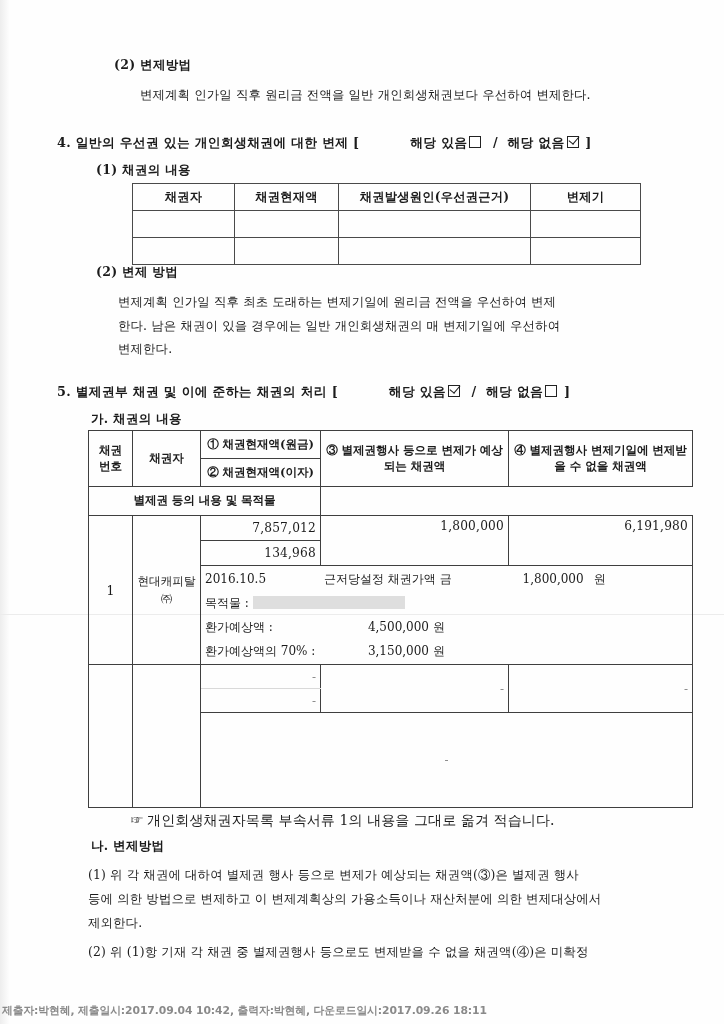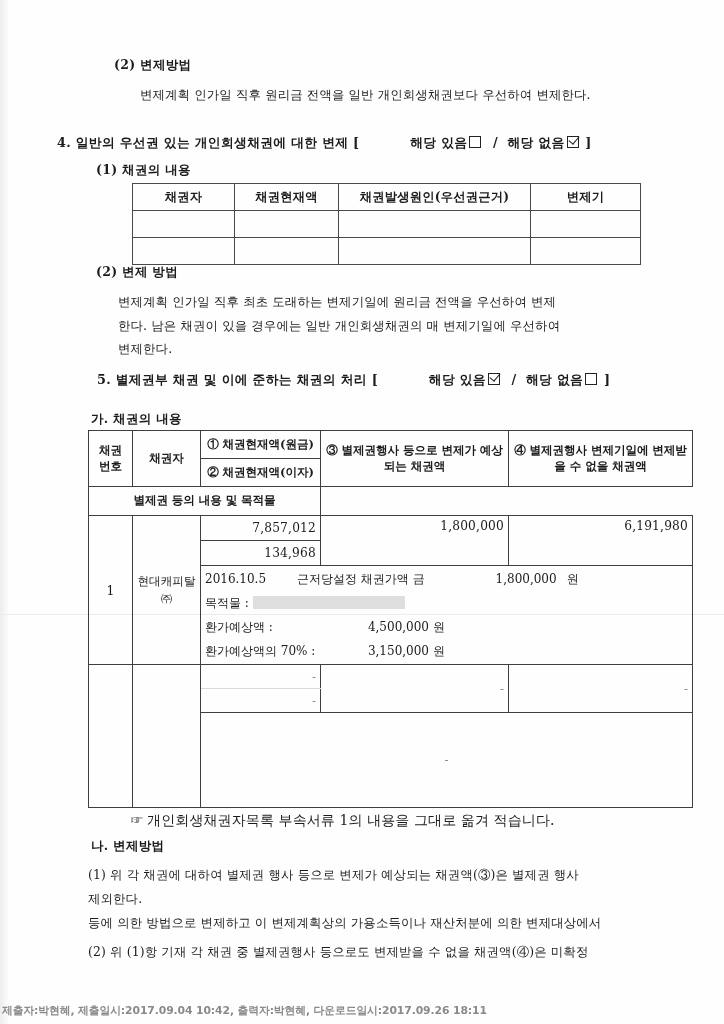--- a/index.html
+++ b/index.html
@@ -142,21 +142,21 @@
     color: #8d8d8d;
     font-size: 12px;
   }
   .detail-cell {
     padding: 6px 4px 8px 10px;
     font-size: 12px;
     line-height: 2.0;
   }
   .detail-line { white-space: nowrap; }
   .dl-date { display: inline-block; width: 92px; }
-  .dl-label { display: inline-block; }
+  .dl-label { display: inline-block; margin-left: 27px; }
   .redact {
     display: inline-block;
     width: 152px;
     height: 13px;
     background: #dedede;
     vertical-align: -2px;
     margin-left: 4px;
     filter: blur(.6px);
   }
   .amt-slot {
@@ -262,21 +262,21 @@
     </table>
 
     <div class="blk-sub-head" style="left:96px; top:264px;">(2) 변제 방법</div>
 
     <div class="blk-body" style="left:118px; top:290px; width:560px;">
       <div>변제계획 인가일 직후 최초 도래하는 변제기일에 원리금 전액을 우선하여 변제</div>
       <div>한다. 남은 채권이 있을 경우에는 일반 개인회생채권의 매 변제기일에 우선하여</div>
       <div>변제한다.</div>
     </div>
 
-    <div class="blk-num-head" style="left:57px; top:372px;margin-left:40px;">
+    <div class="blk-num-head" style="left:57px; top:384px;">
       <span>5. 별제권부 채권 및 이에 준하는 채권의 처리 [</span>
       <span class="checks">
         <span>해당 있음</span><span class="cbox checked"></span>
         <span>&nbsp;/&nbsp;</span>
         <span>해당 없음</span><span class="cbox"></span>
         <span>]</span>
       </span>
     </div>
 
     <div class="blk-sub-head" style="left:91px; top:411px;">가. 채권의 내용</div>
@@ -355,22 +355,22 @@
     </table>
 
     <div class="note" style="left:130px; top:812px;">
       <span class="ptr">☞</span><span>개인회생채권자목록 부속서류 1의 내용을 그대로 옮겨 적습니다.</span>
     </div>
 
     <div class="blk-sub-head" style="left:91px; top:838px;">나. 변제방법</div>
 
     <div class="blk-body" style="left:88px; top:863px; width:604px; line-height:1.95;">
       <div>(1) 위 각 채권에 대하여 별제권 행사 등으로 변제가 예상되는 채권액(③)은 별제권 행사</div>
+      <div>등에 의한 방법으로 변제하고 이 변제계획상의 가용소득이나 재산처분에 의한 변제대상에서</div>
       <div>제외한다.</div>
-      <div>등에 의한 방법으로 변제하고 이 변제계획상의 가용소득이나 재산처분에 의한 변제대상에서</div>
     </div>
 
     <div class="blk-body" style="left:88px; top:940px; width:604px;">
       <div>(2) 위 (1)항 기재 각 채권 중 별제권행사 등으로도 변제받을 수 없을 채권액(④)은 미확정</div>
     </div>
 
   </div>
 
   <div class="footer">제출자:박현혜, 제출일시:2017.09.04 10:42, 출력자:박현혜, 다운로드일시:2017.09.26 18:11</div>
 </div>

